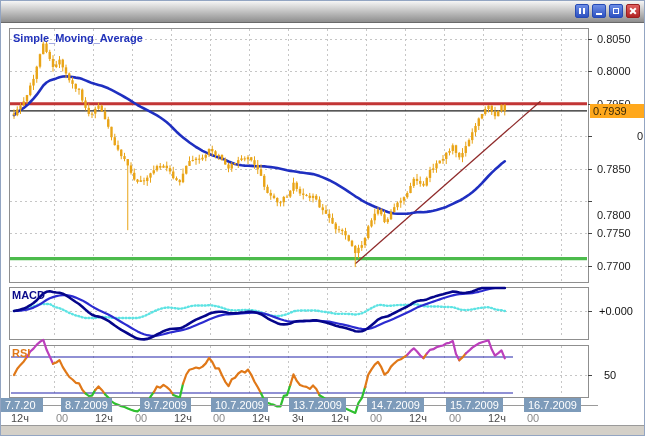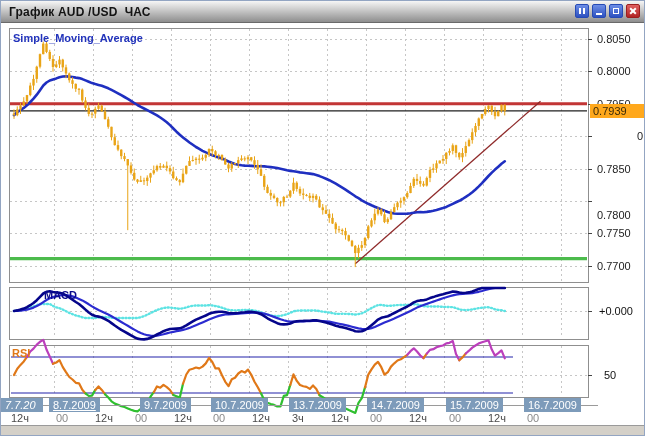--- a/index.html
+++ b/index.html
@@ -33,21 +33,21 @@
   .g-close::before, .g-close::after {
     content:""; position:absolute; left:2px; top:5px; width:8px; height:2px; background:#fff;
   }
   .g-close::before { transform:rotate(45deg); }
   .g-close::after  { transform:rotate(-45deg); }
   
   #chart-svg { position:absolute; left:0; top:0; z-index:1; }
   
   .ov { position:absolute; z-index:3; font-size:11px; line-height:13px; white-space:nowrap; }
   .legend-sma  { left:12px; top:31px;  color:#2233bb; font-weight:bold; }
-  .legend-macd { left:11px; top:288px; color:#0b0b8a; font-weight:bold;margin-left:32px; }
+  .legend-macd { left:11px; top:288px; color:#0b0b8a; font-weight:bold; }
   .legend-rsi  { left:11px; top:346px; color:#e07818; font-weight:bold; }
   .macd-zero   { left:598px; top:304px; color:#111; }
   .rsi-mid     { left:603px; top:368px; color:#111; }
   .plabel { position:absolute; left:596px; color:#222; font-size:11px; line-height:12px; }
   .price-badge {
     position:absolute; left:589px; top:103px; width:60px; height:14px;
     background:#ffa81c; color:#3a2a08; font-size:11px; line-height:14px;
     padding-left:3px; z-index:4;
   }
   .dbadge {
@@ -58,21 +58,20 @@
   .tlabel.muted { color:#8a8a8a; }
   .bottom-strip {
     position:absolute; left:0; top:424px; width:643px; height:11px;
     background:#d4d0c8; border-top:1px solid #9a9a9a; z-index:2;
   }
 </style>
 </head>
 <body>
 
 <div class="titlebar">
-  <span class="title">График AUD /USD  ЧАС</span>
   <div class="btns">
     <div class="wbtn">
         <span class="g-pause"></span>
       </div>
     <div class="wbtn">
         <span class="g-min"></span>
       </div>
     <div class="wbtn">
         <span class="g-max"></span>
       </div>
@@ -495,22 +494,22 @@
     <div class="plabel" style="top: 32px;">0.8050</div>
     <div class="plabel" style="top: 64.4px;">0.8000</div>
     <div class="plabel" style="top: 96.8px;">0.7950</div>
     <div class="plabel" style="top: 129.2px; padding-left: 40px;">0.7900</div>
     <div class="plabel" style="top: 161.6px;">0.7850</div>
     <div class="plabel" style="top: 208px;">0.7800</div>
     <div class="plabel" style="top: 226.4px;">0.7750</div>
     <div class="plabel" style="top: 258.8px;">0.7700</div>
   </div>
 <div id="date-badges">
-    <div class="dbadge" style="left: 0; width: 42px; font-style: italic;">7.7.20</div>
-    <div class="dbadge" style="left: 48px; text-decoration: underline;">8.7.2009</div>
+    <div class="dbadge" style="left: 0; width: 42px;">7.7.20</div>
+    <div class="dbadge" style="left: 60px;">8.7.2009</div>
     <div class="dbadge" style="left: 139px;">9.7.2009</div>
     <div class="dbadge" style="left: 210px;">10.7.2009</div>
     <div class="dbadge" style="left: 288px;">13.7.2009</div>
     <div class="dbadge" style="left: 366px;">14.7.2009</div>
     <div class="dbadge" style="left: 445px;">15.7.2009</div>
     <div class="dbadge" style="left: 523px;">16.7.2009</div>
   </div>
 <div id="time-labels">
     <div class="tlabel" style="left: 10px;">12ч</div>
     <div class="tlabel muted" style="left: 55px;">00</div>

